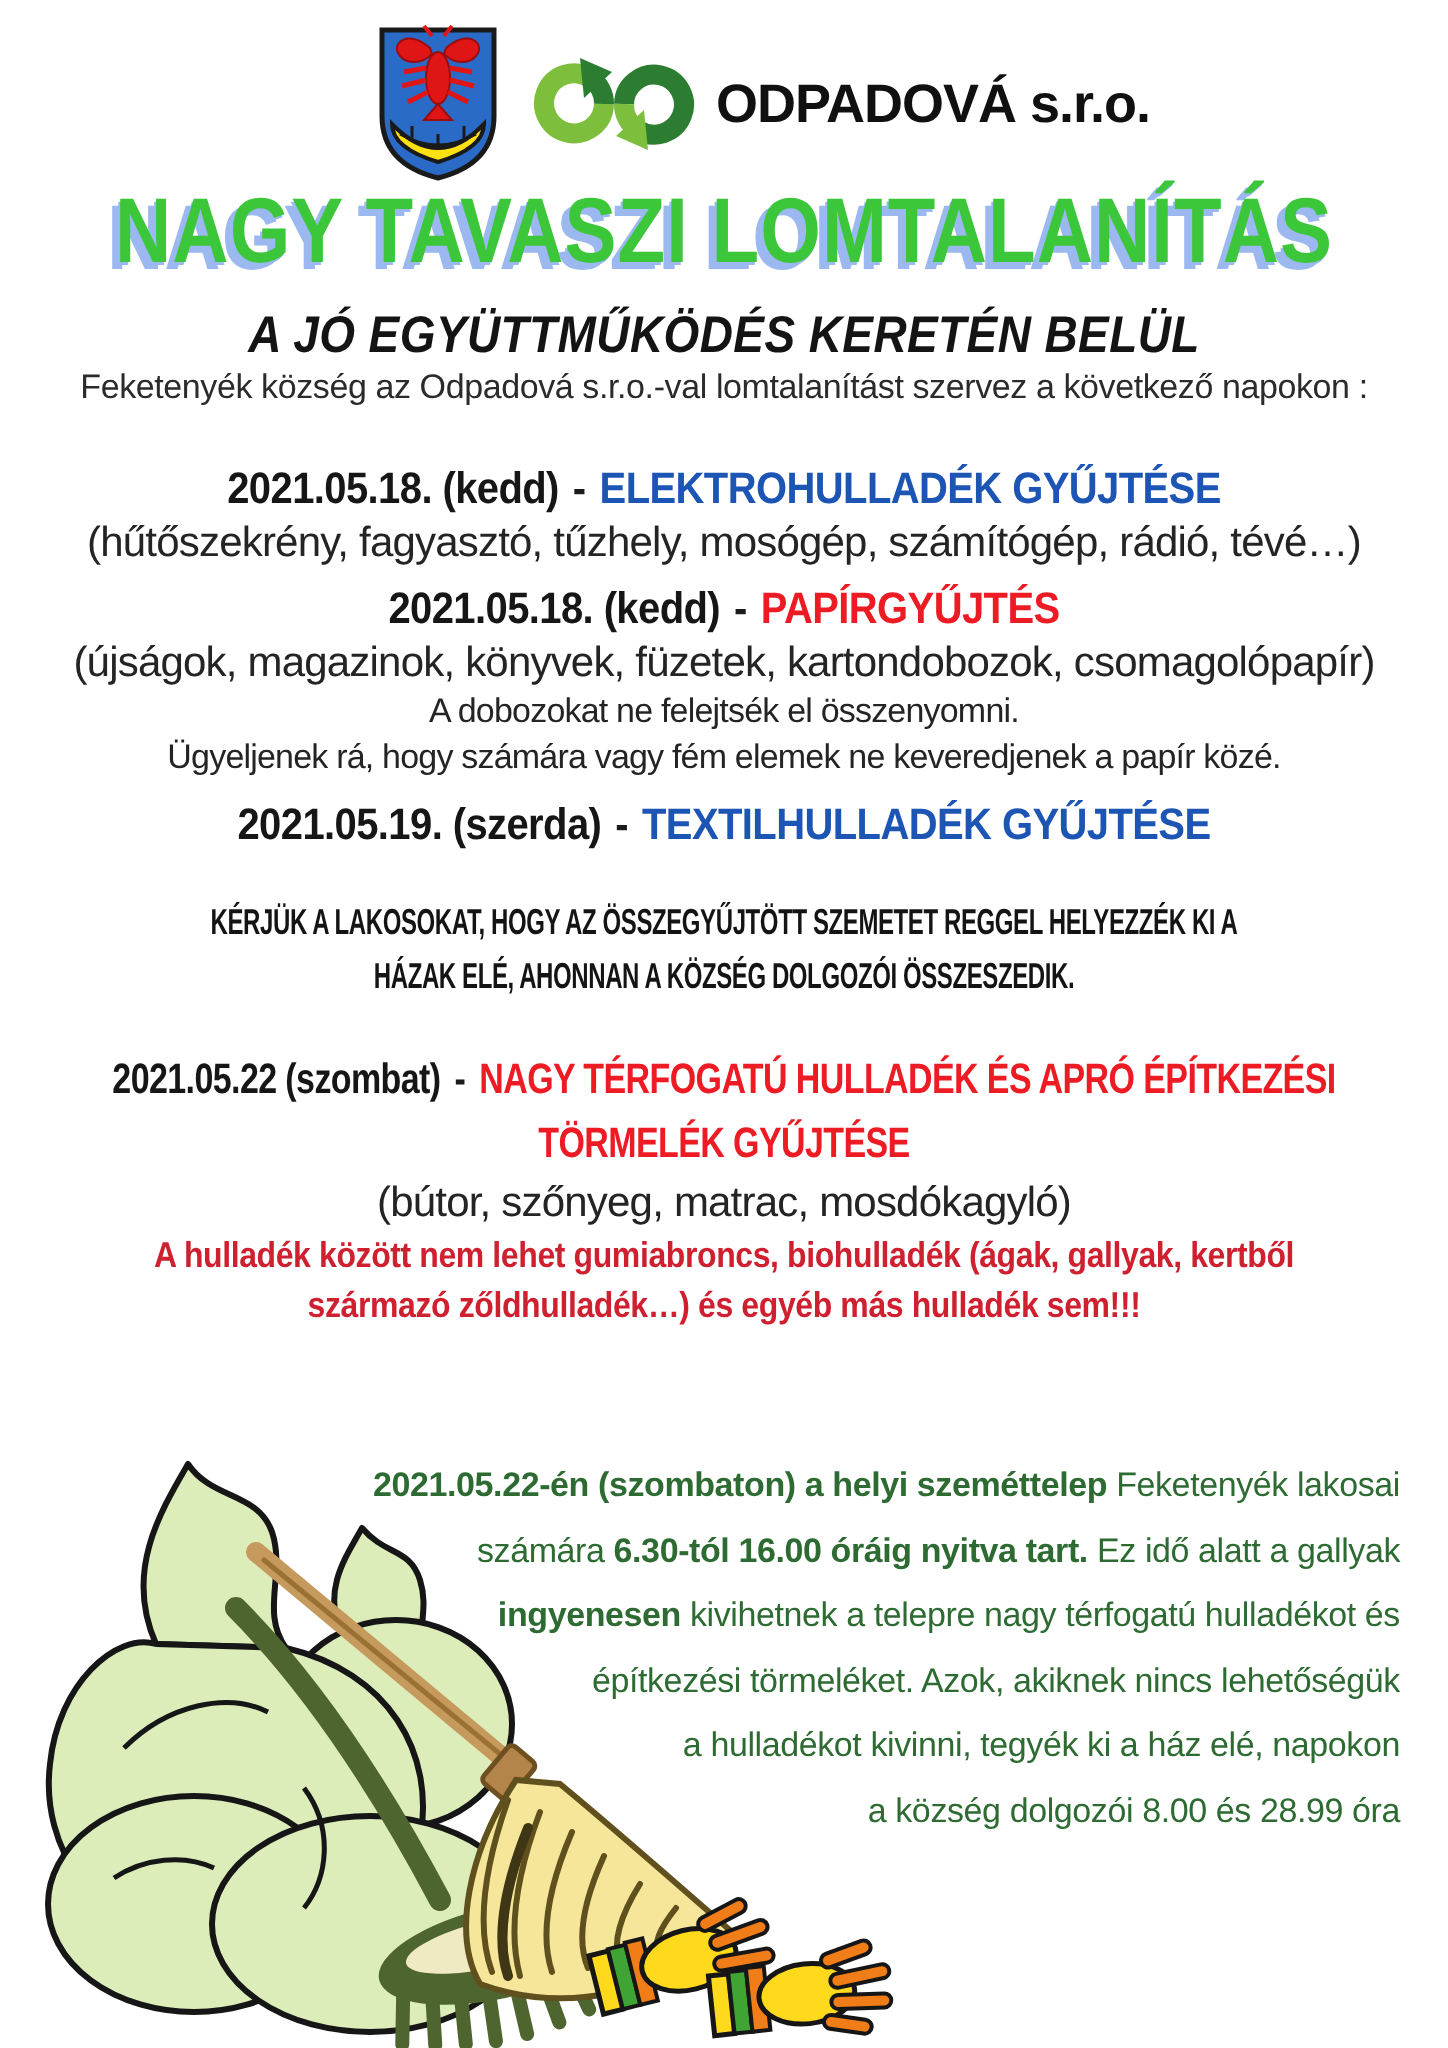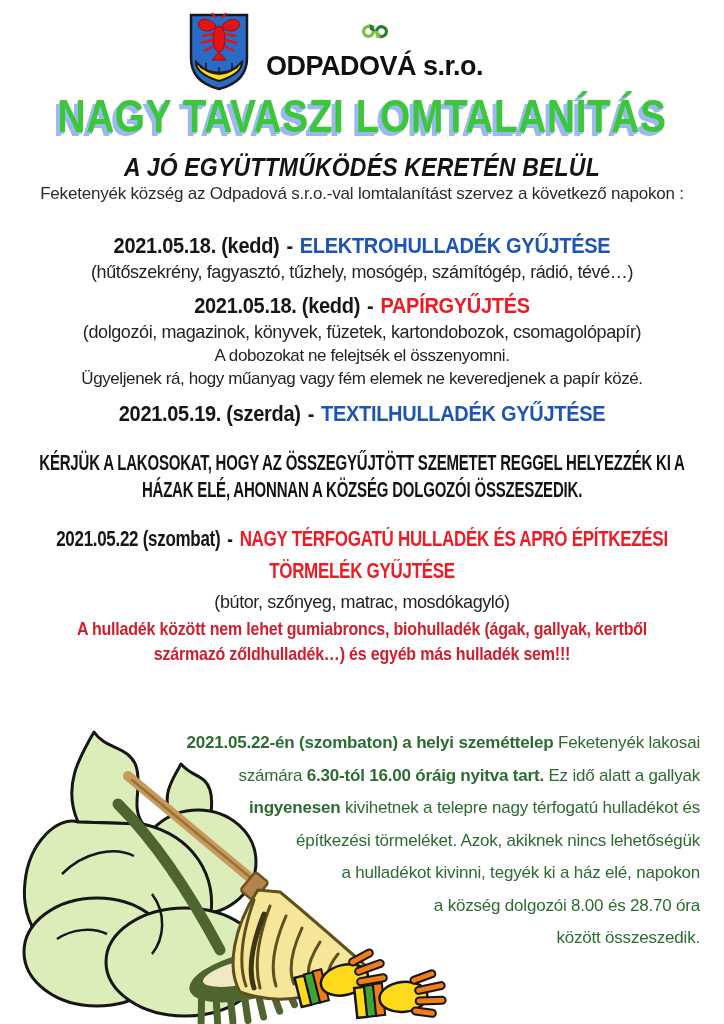--- a/index.html
+++ b/index.html
@@ -2,42 +2,42 @@
 <html><head>
 <meta charset="utf-8">
 <style>
   html,body{margin:0;padding:0;background:#ffffff;}
   .page{
     position:relative;width:724px;height:1024px;margin:0 auto;background:#ffffff;
     font-family:"Liberation Sans","DejaVu Sans",sans-serif;overflow:hidden;color:#1b1b1b;
   }
   
   .coa{position:absolute;left:188px;top:12px;width:62px;height:80px;}
-  .logo{position:absolute;left:266px;top:22px;display:flex;align-items:center;gap:10px;height:60px;flex-direction:column;}
+  .logo{position:absolute;left:266px;top:22px;display:flex;align-items:center;gap:10px;height:60px;}
   .company{font-size:27px;font-weight:800;color:#101010;letter-spacing:-0.5px;}
   
   .content{position:absolute;top:92px;left:0;width:724px;text-align:center;}
   .title{
     font-size:39px;font-weight:800;color:#3cc73a;line-height:50px;letter-spacing:0.5px;
     transform:scaleY(1.18);transform-origin:center center;
     text-shadow:-4px 3px 0 #9bb9f0,-1px 1px 0 #9bb9f0;
   }
   .subtitle{font-size:23px;font-weight:700;font-style:italic;color:#141414;line-height:30px;margin-top:10px;
     transform:scaleY(1.12);letter-spacing:0.2px;}
   .intro{font-size:17px;line-height:24px;color:#2b2b2b;letter-spacing:-0.2px;}
   .sched{font-size:20px;font-weight:800;line-height:30px;letter-spacing:-0.3px;transform:scaleY(1.1);}
   .sched .date{color:#161616;}
   .sep{margin:0 7px;color:inherit;}
   .blue{color:#1d55b5;}
   .red{color:#ed1c24;}
-  .detail{font-size:18px;line-height:24px;color:#242424;letter-spacing:-0.4px;}
+  .detail{font-size:21px;line-height:24px;color:#242424;letter-spacing:-0.4px;}
   .note{font-size:17px;line-height:23px;color:#242424;letter-spacing:-0.4px;}
   .m6{margin-top:6px;}
   .m8{margin-top:8px;}
-  .notice{margin-top:20px;font-size:15px;font-weight:700;color:#141414;line-height:27px;letter-spacing:-0.2px;}
+  .notice{margin-top:20px;font-size:12px;font-weight:700;color:#141414;line-height:27px;letter-spacing:-0.2px;}
   .notice>div{transform:scaleY(1.5);}
   .bulky{margin-top:22px;font-size:17px;font-weight:800;line-height:32px;letter-spacing:-0.3px;}
   .bulky>div{transform:scaleY(1.25);}
   .bulky .date{color:#161616;}
   .warning{margin-top:2px;font-size:16px;font-weight:800;color:#cf2030;line-height:25px;letter-spacing:-0.2px;}
   .warning>div{transform:scaleY(1.12);}
   
   .closing{position:absolute;top:727px;right:24px;width:620px;text-align:right;
     color:#2d6b32;font-size:17px;line-height:32.5px;font-weight:400;letter-spacing:-0.2px;}
   .closing b{font-weight:800;}
@@ -84,23 +84,23 @@
     <div class="intro">Feketenyék község az Odpadová s.r.o.-val lomtalanítást szervez a következő napokon :</div>
 
     <div class="sched" style="margin-top:24px;">
       <span class="date">2021.05.18. (kedd)</span><span class="sep">-</span><span class="blue">ELEKTROHULLADÉK GYŰJTÉSE</span>
     </div>
     <div class="detail">(hűtőszekrény, fagyasztó, tűzhely, mosógép, számítógép, rádió, tévé…)</div>
 
     <div class="sched m6">
       <span class="date">2021.05.18. (kedd)</span><span class="sep">-</span><span class="red">PAPÍRGYŰJTÉS</span>
     </div>
-    <div class="detail">(dolgozói, magazinok, könyvek, füzetek, kartondobozok, csomagolópapír)</div>
+    <div class="detail">(újságok, magazinok, könyvek, füzetek, kartondobozok, csomagolópapír)</div>
     <div class="note">A dobozokat ne felejtsék el összenyomni.</div>
-    <div class="note">Ügyeljenek rá, hogy műanyag vagy fém elemek ne keveredjenek a papír közé.</div>
+    <div class="note">Ügyeljenek rá, hogy számára vagy fém elemek ne keveredjenek a papír közé.</div>
 
     <div class="sched m8">
       <span class="date">2021.05.19. (szerda)</span><span class="sep">-</span><span class="blue">TEXTILHULLADÉK GYŰJTÉSE</span>
     </div>
 
     <div class="notice">
       <div>KÉRJÜK A LAKOSOKAT, HOGY AZ ÖSSZEGYŰJTÖTT SZEMETET REGGEL HELYEZZÉK KI A</div>
       <div>HÁZAK ELÉ, AHONNAN A KÖZSÉG DOLGOZÓI ÖSSZESZEDIK.</div>
     </div>
 
@@ -117,22 +117,21 @@
       <div>származó zőldhulladék…) és egyéb más hulladék sem!!!</div>
     </div>
   </div>
 
   <div class="closing">
     <div><span></span><b>2021.05.22-én (szombaton) a helyi szeméttelep</b><span> Feketenyék lakosai</span></div>
     <div><span>számára </span><b>6.30-tól 16.00 óráig nyitva tart.</b><span>  Ez idő alatt a gallyak</span></div>
     <div><span></span><b>ingyenesen</b><span> kivihetnek a telepre nagy térfogatú hulladékot és</span></div>
     <div><span>építkezési törmeléket. Azok, akiknek nincs lehetőségük</span></div>
     <div><span>a hulladékot kivinni, tegyék ki a ház elé, napokon</span></div>
-    <div><span>a község dolgozói 8.00 és 28.70 óra</span></div>
-    <div><span>között összeszedik.</span></div>
+    <div><span>a község dolgozói 8.00 és 28.99 óra</span></div>
   </div>
 
   <svg class="illu" viewBox="0 0 500 300">
     <g stroke="#161616" stroke-width="3" stroke-linejoin="round">
       <path d="M168,92 C160,70 170,56 179,40 C191,54 203,50 208,66 C213,82 205,92 212,100 Z" fill="#dcedba"></path>
       <ellipse cx="196" cy="138" rx="58" ry="52" fill="#dcedba"></ellipse>
       <path d="M76,98 C60,62 78,32 92,8 C104,26 127,22 134,42 C141,63 128,82 141,100 Z" fill="#dcedba"></path>
       <path d="M141,100 C192,112 216,152 208,196 C198,248 140,262 95,252 C45,240 18,200 23,158 C27,118 56,92 76,98 Z" fill="#dcedba"></path>
       <ellipse cx="95" cy="228" rx="73" ry="54" fill="#dcedba"></ellipse>
       <ellipse cx="183" cy="238" rx="79" ry="54" fill="#dcedba"></ellipse>

